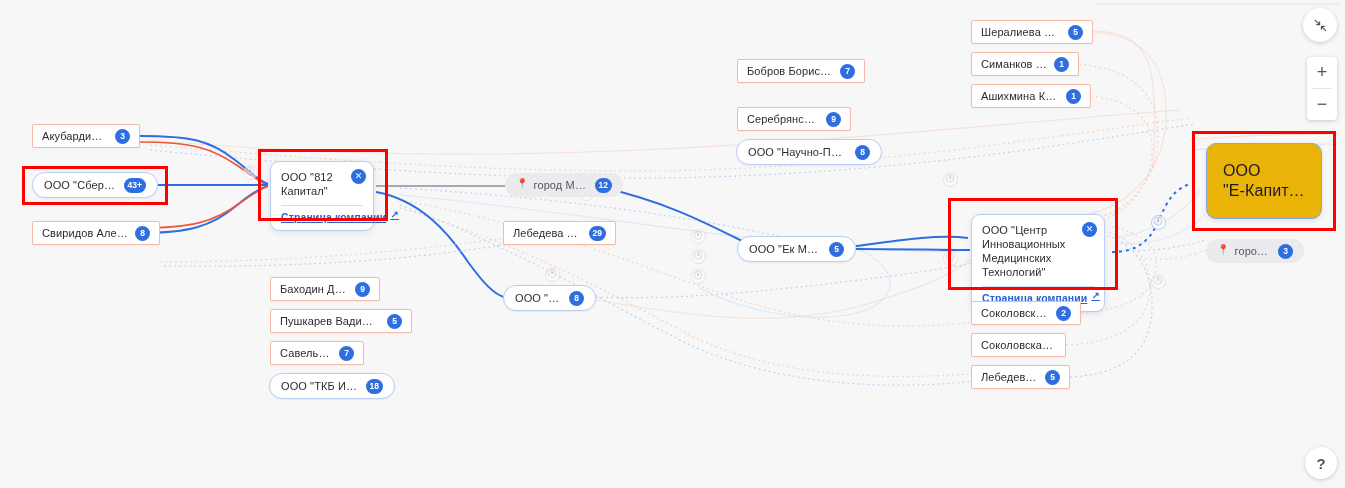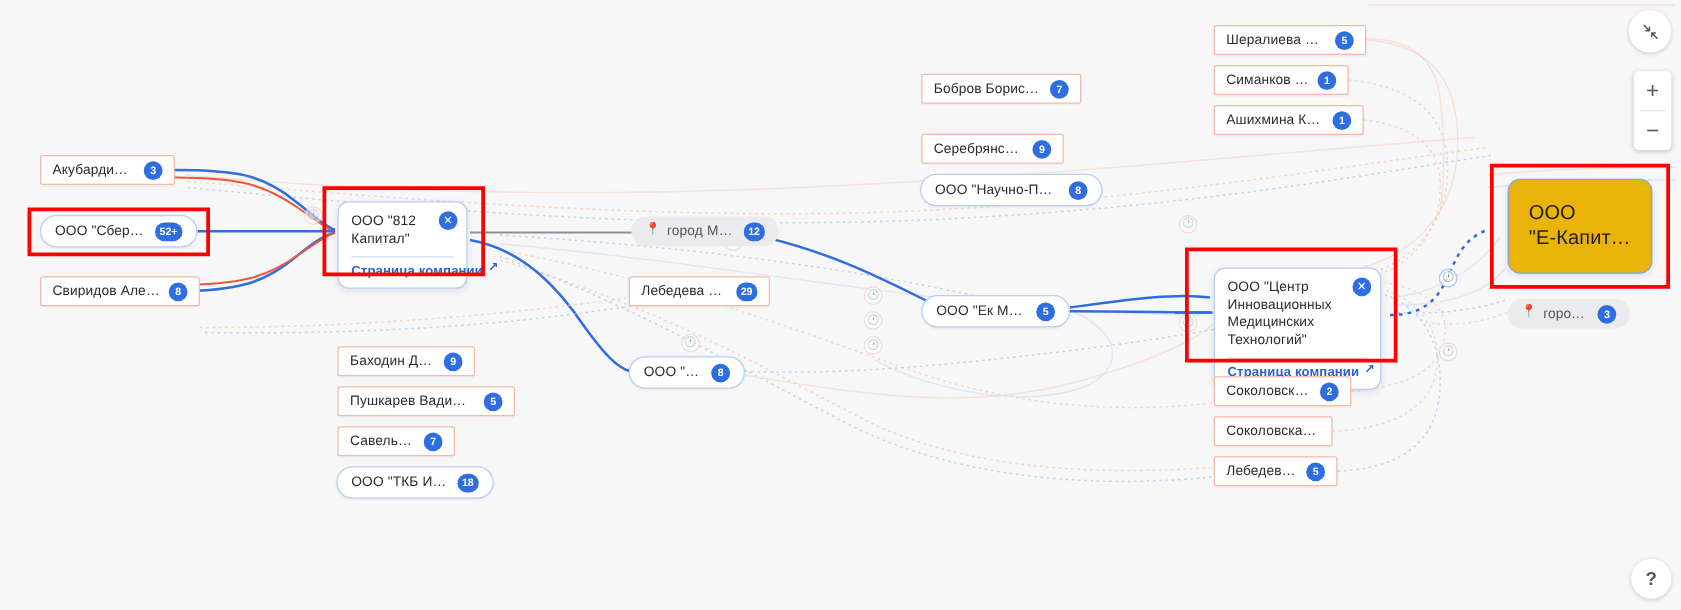--- a/index.html
+++ b/index.html
@@ -85,21 +85,21 @@
   .n-card .card-title{
     font-size:11px;color:#2b2b33;line-height:1.28;
     padding-right:18px;white-space:normal;
   }
   .n-card .card-rule{
     border-top:1px solid #cfdcf6;
     margin:7px 0 5px 0;
   }
   .n-card .card-link{
     font-size:10.5px;font-weight:700;color:#2563d6;
-    display:flex;align-items:flex-start;gap:4px;white-space:nowrap;
+    display:flex;align-items:flex-start;gap:4px;white-space:nowrap;text-decoration:underline;
   }
   .card-close{
     position:absolute;top:7px;right:7px;
     width:15px;height:15px;border-radius:50%;
     background:#2f6ee0;color:#fff;
     font-size:9px;line-height:15px;text-align:center;font-weight:700;
     cursor:pointer;
   }
   .arrow-out{font-size:10px;line-height:1;transform:translateY(-1px);}
 
@@ -248,21 +248,21 @@
   <div class="clockdot faint" style="left:943px;top:251px;">🕐</div>
   <div class="clockdot faint" style="left:545px;top:267px;">🕐</div>
 
   <div id="nodes-layer">
       <div class="node n-person" style="left: 32px; top: 124px; width: 108px; position: absolute;">
         <span class="label" style="flex: 1 1 0%;">Акубардия Хвича…</span>
         <span class="badge">3</span>
       </div>
       <div class="node n-company" style="left: 32px; top: 172px; width: 126px; position: absolute;">
         <span class="label" style="flex: 1 1 0%;">ООО "Сбербанк…</span>
-        <span class="badge">52+</span>
+        <span class="badge">43+</span>
       </div>
       <div class="node n-person" style="left: 32px; top: 221px; width: 128px; position: absolute;">
         <span class="label" style="flex: 1 1 0%;">Свиридов Александр…</span>
         <span class="badge">8</span>
       </div>
       <div class="node n-card" style="left: 270px; top: 161px; width: 104px; position: absolute;">
         <div class="card-close">✕</div>
         <div class="card-title">ООО "812 Капитал"</div>
         <div class="card-rule"></div>
         <div class="card-link">

